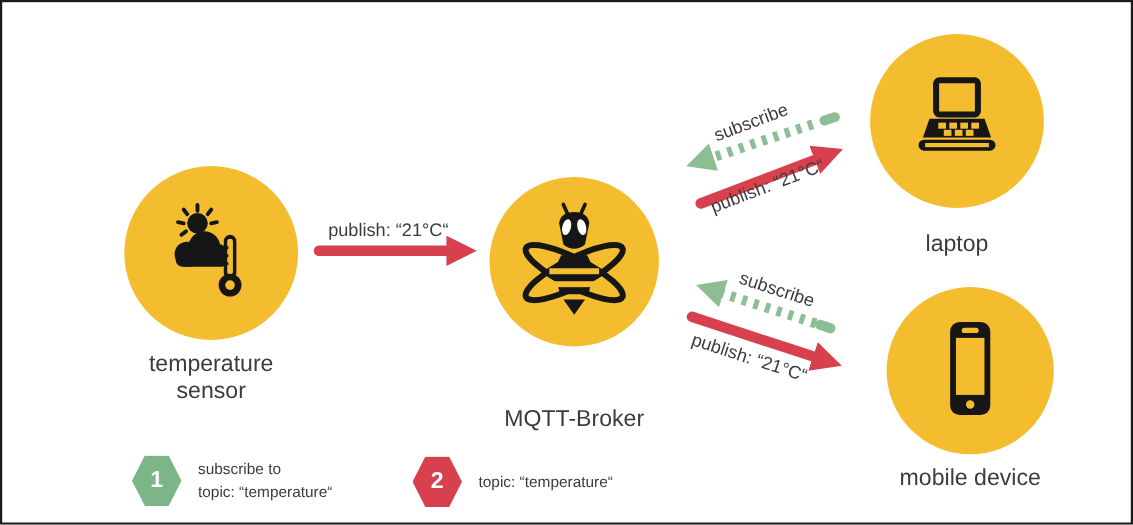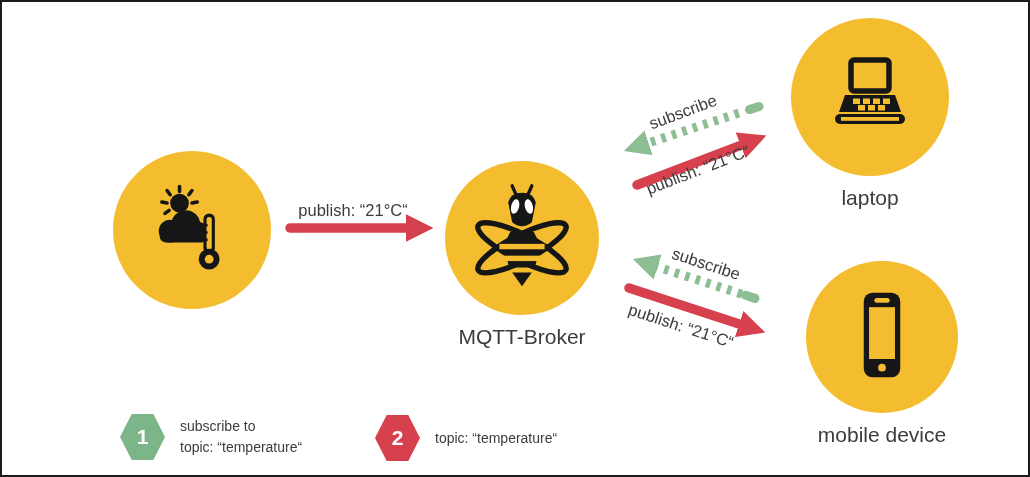--- a/index.html
+++ b/index.html
@@ -72,23 +72,24 @@
           <rect x="61" y="36" width="11" height="39" rx="5.5" fill="#161616"></rect>
           <rect x="64" y="39.5" width="5" height="31" rx="2.5" fill="#f4bd2f"></rect>
           <rect x="58" y="46" width="7" height="2.6" fill="#161616"></rect>
           <rect x="58" y="53" width="7" height="2.6" fill="#161616"></rect>
           <rect x="58" y="60" width="7" height="2.6" fill="#161616"></rect>
           <circle cx="66.5" cy="80" r="10" fill="#161616"></circle>
           <circle cx="66.5" cy="80" r="4.2" fill="#f4bd2f"></circle>
         </svg>
       </span>
     </div>
-  </div>
-
-  <div class="node" style="left:410px; top:159px; width:220px;">
+    <div class="node-label" style="width:150px;">temperature sensor</div>
+  </div>
+
+  <div class="node" style="left:410px; top:159px; width:220px;gap:44px;">
     <div class="circle" style="width: 154px; height: 154px; background-color: rgb(244, 189, 47);">
       <span>
         <svg width="118" height="118" viewBox="0 0 120 120">
           <g fill="none" stroke="#161616" stroke-width="5.5">
             <ellipse cx="60" cy="72" rx="50" ry="13" transform="rotate(-27 60 72)"></ellipse>
             <ellipse cx="60" cy="72" rx="50" ry="13" transform="rotate(27 60 72)"></ellipse>
           </g>
           <g stroke="#161616" stroke-width="3.4" stroke-linecap="round">
             <line x1="54" y1="18" x2="50" y2="9"></line>
             <line x1="66" y1="18" x2="70" y2="9"></line>
@@ -99,21 +100,21 @@
           <path d="M48,56 L72,56 L79,70 L73,92 L47,92 L41,70 Z" fill="#161616"></path>
           <rect x="37" y="68" width="46" height="5.5" fill="#f4bd2f"></rect>
           <rect x="39" y="80" width="42" height="5.5" fill="#f4bd2f"></rect>
           <path d="M50,97 L70,97 L60,111 Z" fill="#161616"></path>
         </svg>
       </span>
     </div>
     <div class="node-label">MQTT-Broker</div>
   </div>
 
-  <div class="node" style="left:758px; top:16px; width:220px;">
+  <div class="node" style="left:758px; top:29px; width:220px;gap:11px;">
     <div class="circle" style="width: 158px; height: 158px; background-color: rgb(244, 189, 47);">
       <span>
         <svg width="100" height="100" viewBox="0 0 100 100">
           <rect x="31" y="15" width="38" height="31" rx="3" fill="none" stroke="#161616" stroke-width="5.5"></rect>
           <path d="M25,50 L75,50 L81,67 L19,67 Z" fill="#161616"></path>
           <g fill="#f4bd2f">
             <rect x="33" y="53.5" width="7" height="5.5"></rect>
             <rect x="43" y="53.5" width="7" height="5.5"></rect>
             <rect x="53" y="53.5" width="7" height="5.5"></rect>
             <rect x="63" y="53.5" width="7" height="5.5"></rect>

